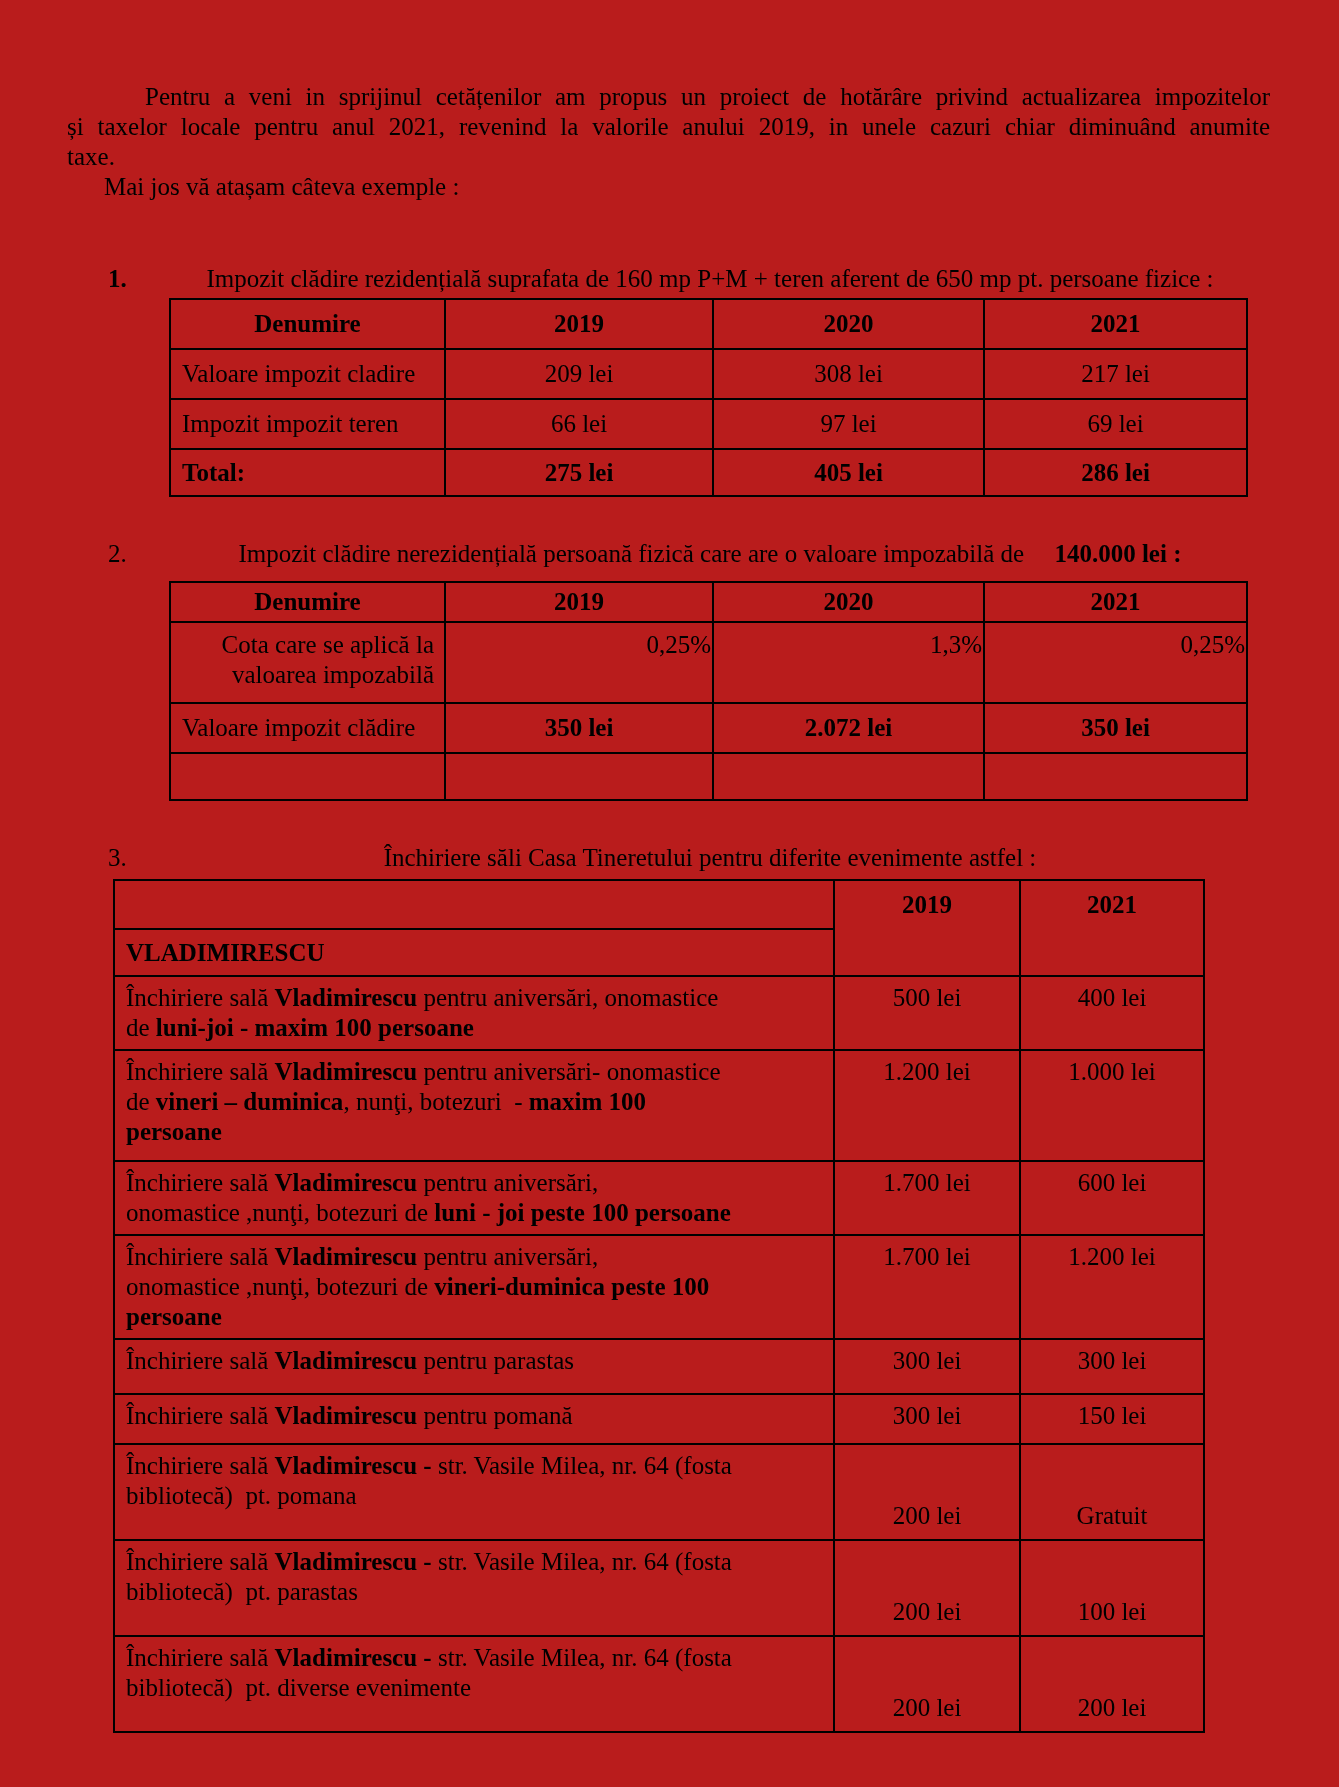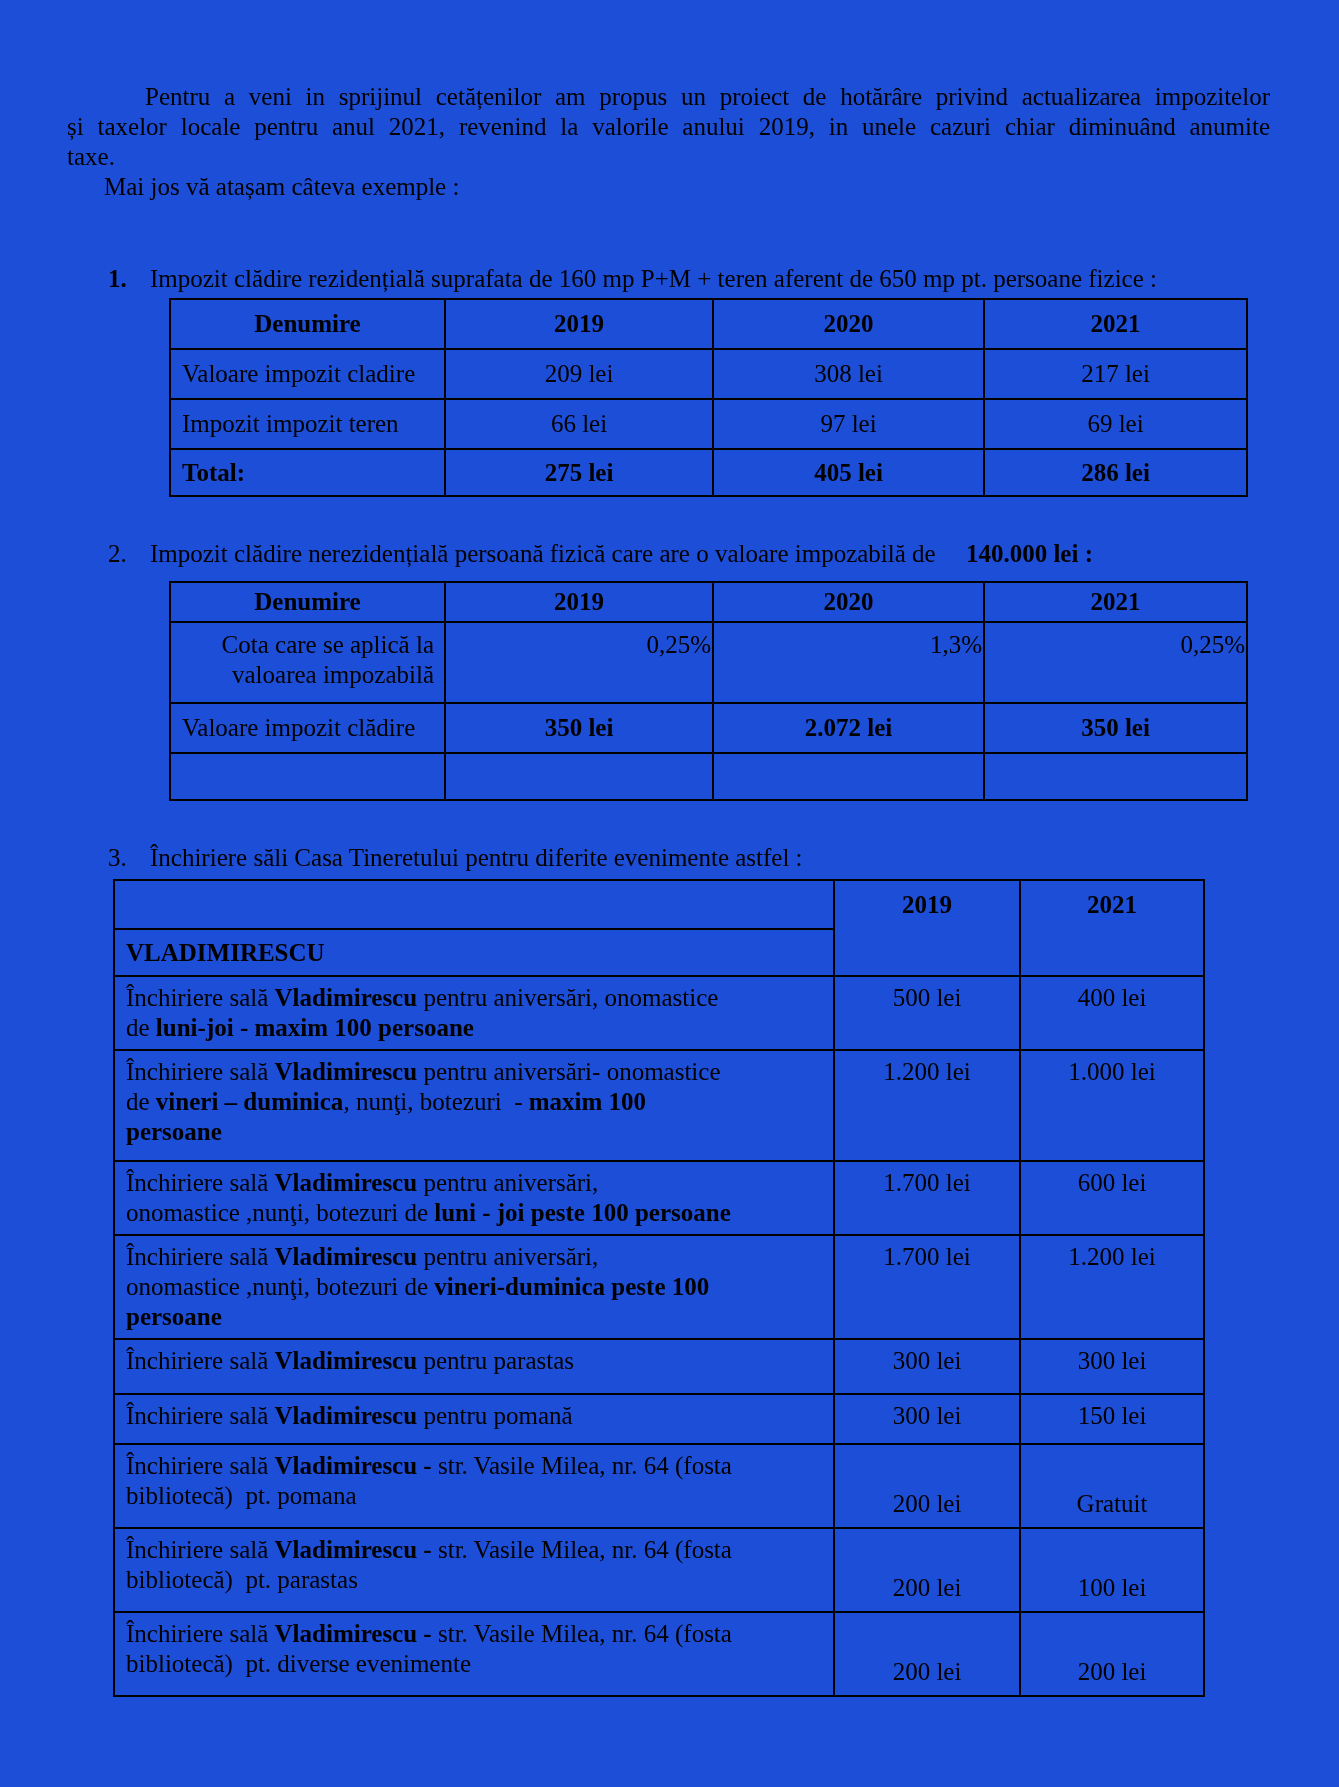--- a/index.html
+++ b/index.html
@@ -1,40 +1,40 @@
 <!DOCTYPE html>
 <html><head>
 <meta charset="utf-8">
 <style>
   html, body { margin: 0; padding: 0; background: #888; }
   .page {
     width: 1339px;
     height: 1787px;
     margin: 0 auto;
-    background: #1d4ed8;
+    background: #b91c1c;
     color: #000000;
     font-family: "Liberation Serif", "DejaVu Serif", serif;
     font-size: 25px;
     line-height: 30px;
     box-sizing: border-box;
     padding: 82px 69px 0 67px;
     overflow: hidden;
   }
   .b { font-weight: bold; }
   .u { text-decoration-thickness: 2px; text-underline-offset: 3px; margin-left: 24px; }
 
   .para-line { text-align: justify; text-align-last: justify; }
   .para-line.first { text-indent: 78px; }
   .para-line.last { text-align: justify; text-align-last: left; }
 
   .subtitle { margin-left: 37px; }
 
   .item { display: flex; margin-left: 41px; }
   .item .num { flex: 0 0 42px; width: 42px; }
-  .item .itxt { flex: 1 1 auto; }
+  .item .itxt { flex: 1 1 auto; text-align: center; }
 
   .mt62 { margin-top: 62px; }
   .mt42 { margin-top: 42px; }
   .mt12 { margin-top: 12px; }
   .mt6  { margin-top: 6px; }
   .mt4  { margin-top: 4px; }
 
   table { border-collapse: collapse; table-layout: fixed; }
   td { border: 2px solid #000; overflow: hidden; box-sizing: border-box; }
 
@@ -56,21 +56,21 @@
   .t3 td.val { text-align: center; padding-top: 6px; }
   .t3 td.valb { vertical-align: bottom; padding-bottom: 8px; }
   .t3 td.hyear { font-weight: bold; text-align: center; padding-top: 9px; }
   .t3 td.hempty { height: 49px; }
   .t3 td.group { font-weight: bold; text-align: left; padding-left: 11px; vertical-align: middle; height: 47px; }
   .t3 tr.r81 td { height: 59px; }
   .t3 tr.r111 td { height: 111px; }
   .t3 tr.r104 td { height: 104px; }
   .t3 tr.r55 td { height: 55px; }
   .t3 tr.r50 td { height: 50px; margin-left: 47px; }
-  .t3 tr.r80 td { height: 84px; }
+  .t3 tr.r80 td { height: 96px; }
 </style>
 </head>
 <body>
 
 <div class="page">
 
   <div>
     <div class="para-line first">Pentru a veni in sprijinul cetățenilor am propus un proiect de hotărâre privind actualizarea impozitelor</div>
     <div class="para-line">și taxelor locale pentru anul 2021, revenind la valorile anului 2019, in unele cazuri chiar diminuând anumite</div>
     <div class="para-line last">taxe.</div>

